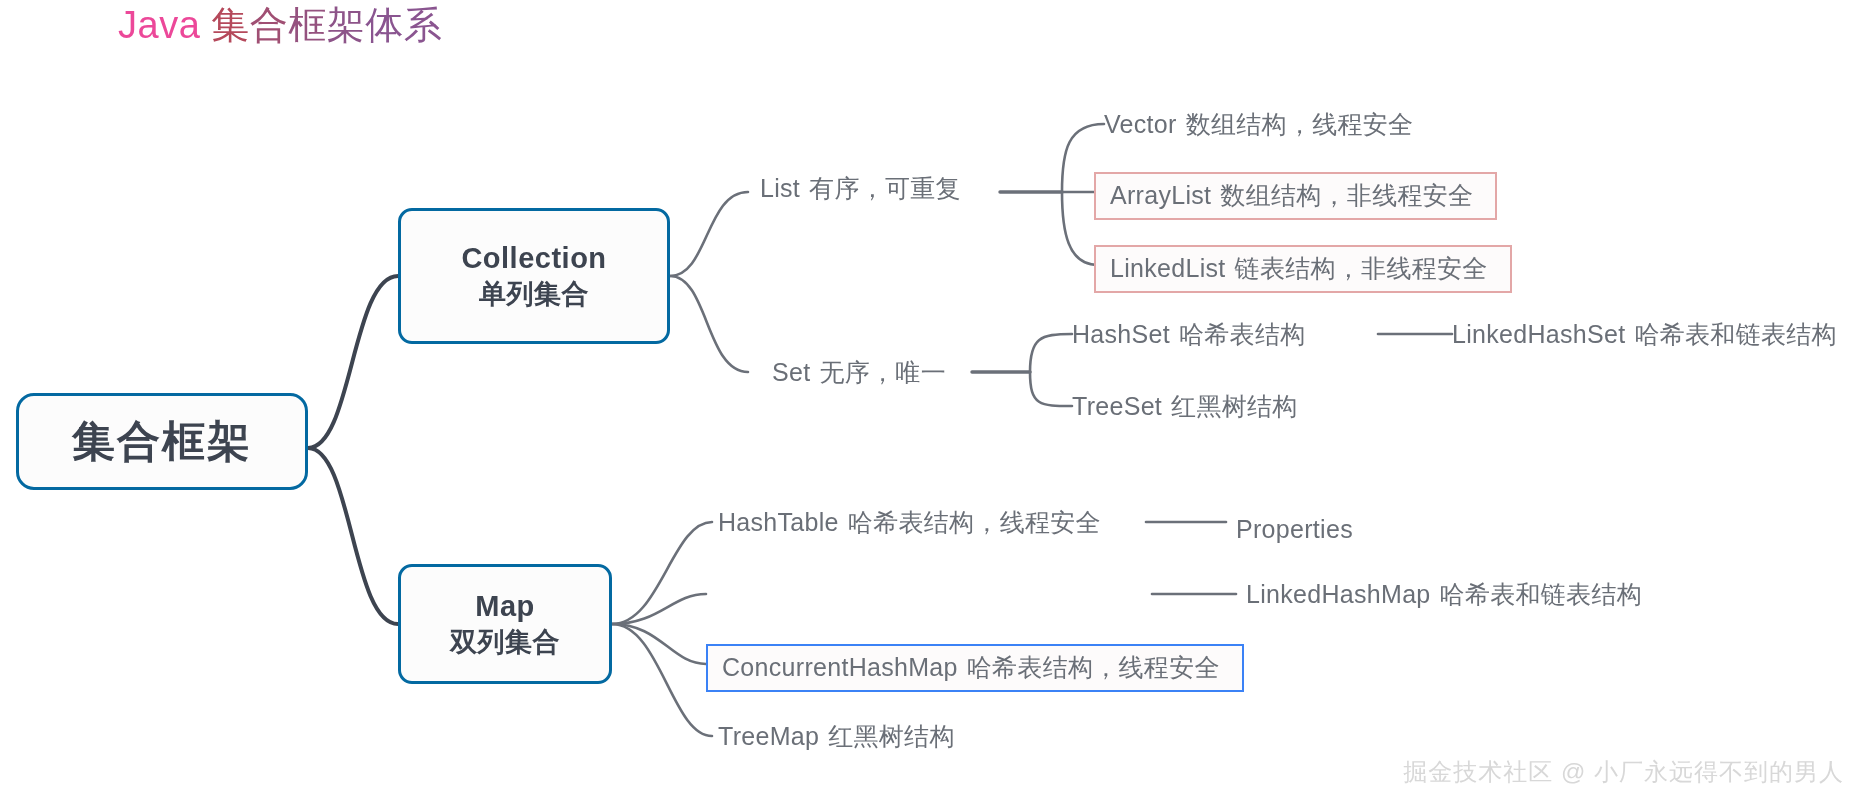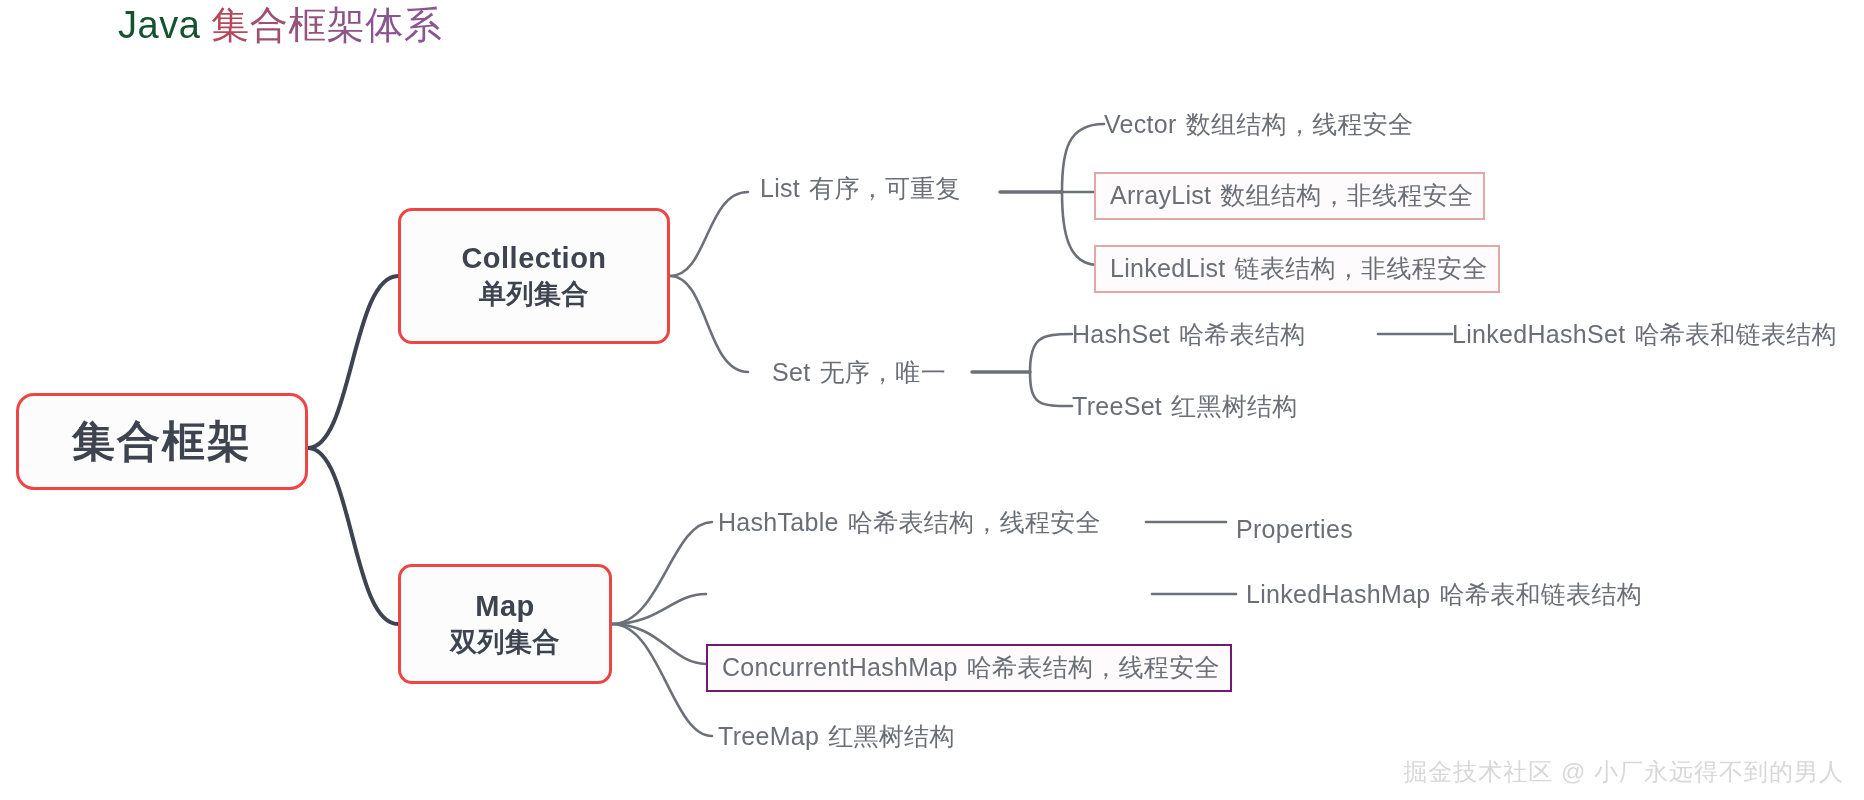--- a/index.html
+++ b/index.html
@@ -32,38 +32,38 @@
   .title {
     position: absolute;
     left: 118px;
     top: 2px;
     font-size: 38px;
     font-weight: 400;
     letter-spacing: 0.5px;
     white-space: nowrap;
     line-height: 1.25;
   }
-  .title .t-java  { color: #14532d; }
+  .title .t-java  { color: #ec4899; }
   .title .t-cn1   { color: #b5495b; }
   .title .t-cn2   { color: #a04f73; }
   .title .t-cn3   { color: #95527f; }
   .title .t-cn4   { color: #8d5489; }
   .title .t-cn5   { color: #8a5590; }
 
   
   .node {
     position: absolute;
     box-sizing: border-box;
     display: flex;
     flex-direction: column;
     align-items: center;
     justify-content: center;
     text-align: right;
     background: #fcfcfc;
-    border: 3px solid #ef4444;
+    border: 3px solid #0369a1;
     border-radius: 14px;
     color: #3d4450;
     line-height: 1.22;
   }
   .node-root {
     left: 16px;
     top: 393px;
     width: 292px;
     height: 97px;
     border-radius: 18px;
@@ -105,25 +105,25 @@
 
   
   .boxleaf {
     position: absolute;
     box-sizing: border-box;
     white-space: nowrap;
     font-size: 25px;
     color: #6a6f77;
     background: #fdfbfb;
     border: 2px solid #e3a7a7;
-    padding: 9px 10px 10px 14px;
+    padding: 9px 22px 10px 14px;
     letter-spacing: 0.3px;
     line-height: 1;
   }
-  .boxleaf.strong { border: 2px solid #701a75; }
+  .boxleaf.strong { border: 2px solid #3b82f6; }
   .boxleaf .gap { display: inline-block; width: 9px; }
 
   
   .watermark {
     position: absolute;
     right: 20px;
     bottom: 12px;
     font-size: 24px;
     color: #d8d8d8;
     white-space: nowrap;

